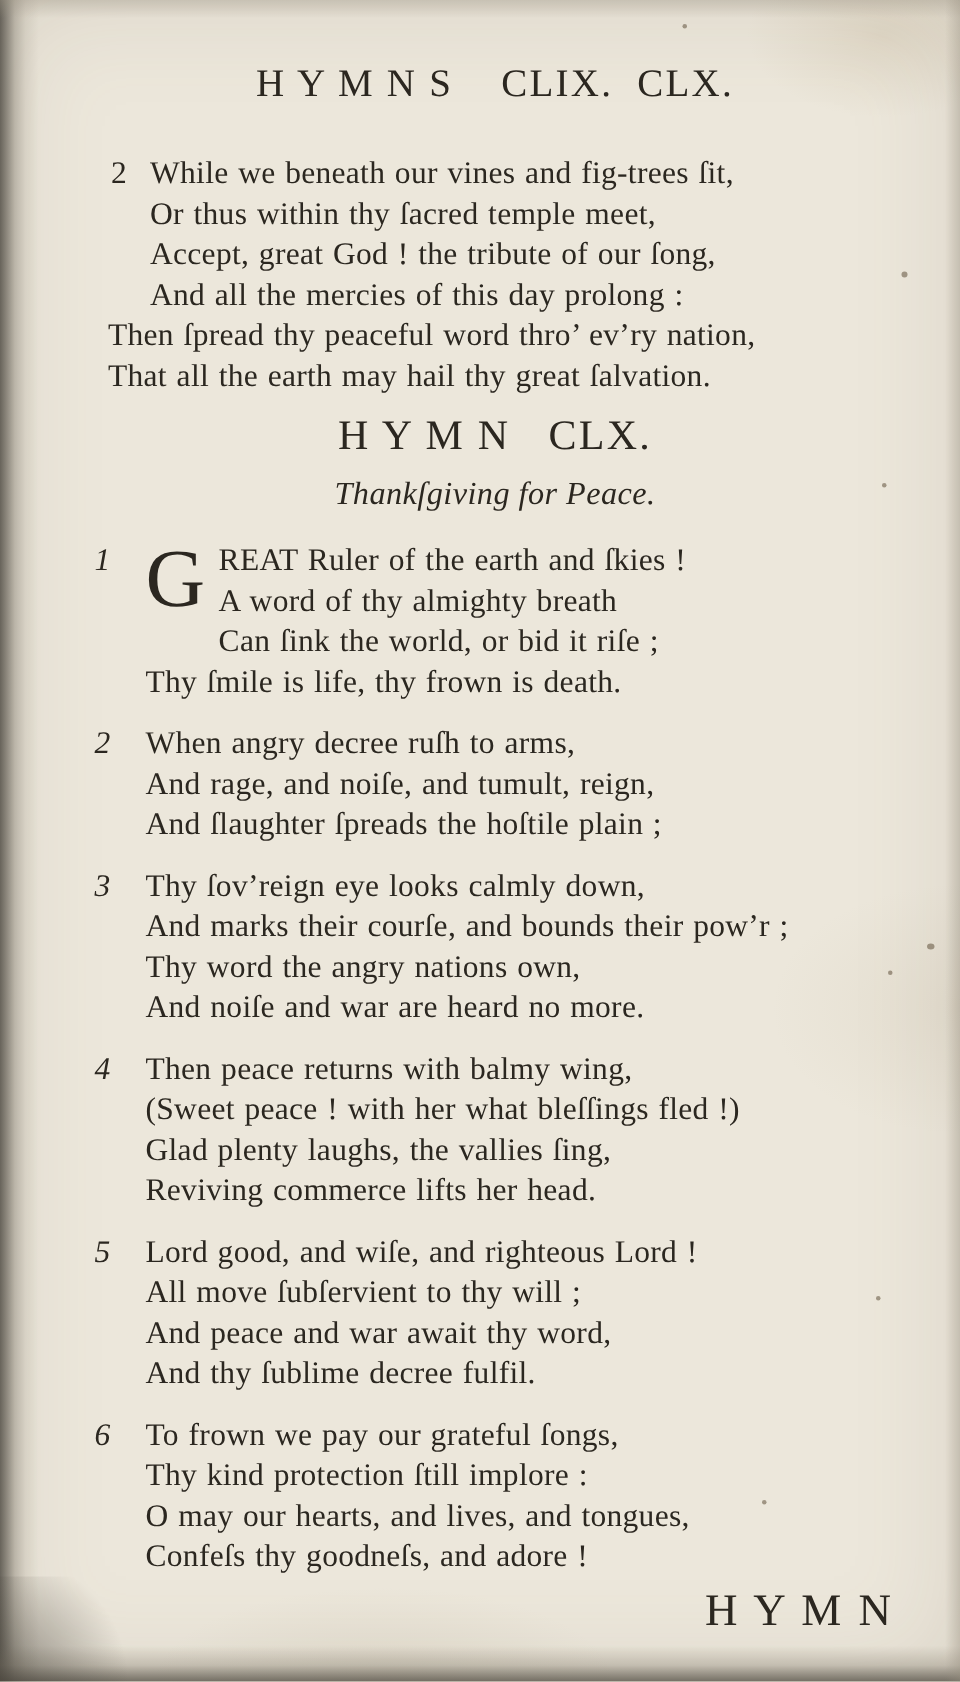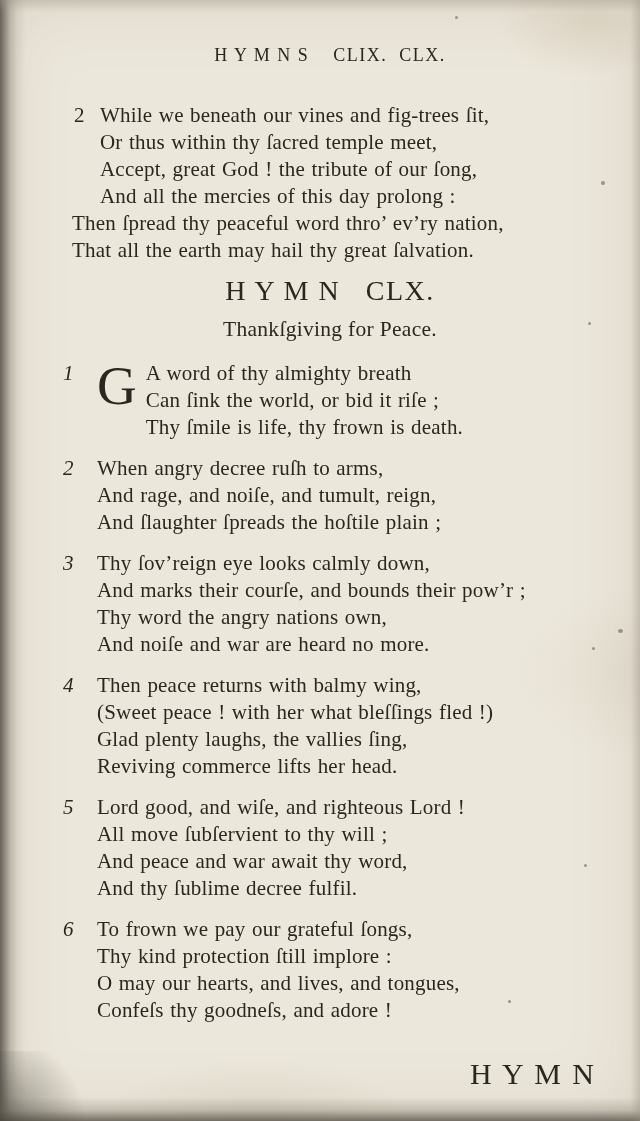--- a/index.html
+++ b/index.html
@@ -33,21 +33,21 @@
   .edge-right { right:0; top:0; bottom:0; width:10px;
     background:linear-gradient(270deg, rgba(150,142,126,.38), transparent); }
   .corner-bl  { left:0; bottom:0; width:90px; height:70px;
     background:radial-gradient(circle at 0 100%, rgba(70,66,58,.55), transparent 75%); }
 
   .speck { position:absolute; width:3px; height:3px; border-radius:50%;
     background:rgba(84,68,46,.5); }
 
   .running-title {
     text-align:center;
-    font-size:18px; line-height:27px;
+    font-size:26px; line-height:27px;
     letter-spacing:1.5px;
     white-space:pre;
     margin-top:4px;
   }
   .line { font-size:21px; line-height:27px; word-spacing:1px; letter-spacing:.2px; }
 
   .stanza { position:relative; }
   .stanza-num {
     position:absolute; left:-9px; top:1px;
     font-style:italic; font-size:21px;
@@ -59,21 +59,21 @@
   .continuation .stanza-body { margin-left:28px; }
   .continuation .line.flush { margin-left:-28px; }
 
   .hymn-heading {
     text-align:center; margin-top:13px;
     font-size:28px; line-height:28px;
     letter-spacing:1.5px; white-space:pre;
   }
   .hymn-subtitle {
     text-align:center; margin-top:11px;
-    font-size:21.5px; line-height:27px;
+    font-style:italic; font-size:21.5px; line-height:27px;
     letter-spacing:.3px;
   }
 
   .stanza.hymn-stanza { margin-top:14px; }
   .stanza.hymn-stanza.first { margin-top:17px; }
 
   .dropcap {
     float:left;
     font-size:55px; line-height:50px; height:54px;
     margin:1px 9px 0 0;
@@ -103,20 +103,21 @@
     </div>
   </div>
 
   <div class="hymn-heading">H Y M N   CLX.</div>
   <div class="hymn-subtitle">Thankſgiving for Peace.</div>
 
   <div class="stanza hymn-stanza first">
     <span class="stanza-num">1</span>
     <div class="stanza-body">
       <span class="dropcap">G</span>
+      <div class="line">REAT Ruler of the earth and ſkies !</div>
       <div class="line">A word of thy almighty breath</div>
       <div class="line">Can ſink the world, or bid it riſe ;</div>
       <div class="line">Thy ſmile is life, thy frown is death.</div>
     </div>
   </div>
 
   <div class="stanza hymn-stanza">
     <span class="stanza-num">2</span>
     <div class="stanza-body">
       <div class="line">When angry decree ruſh to arms,</div>

